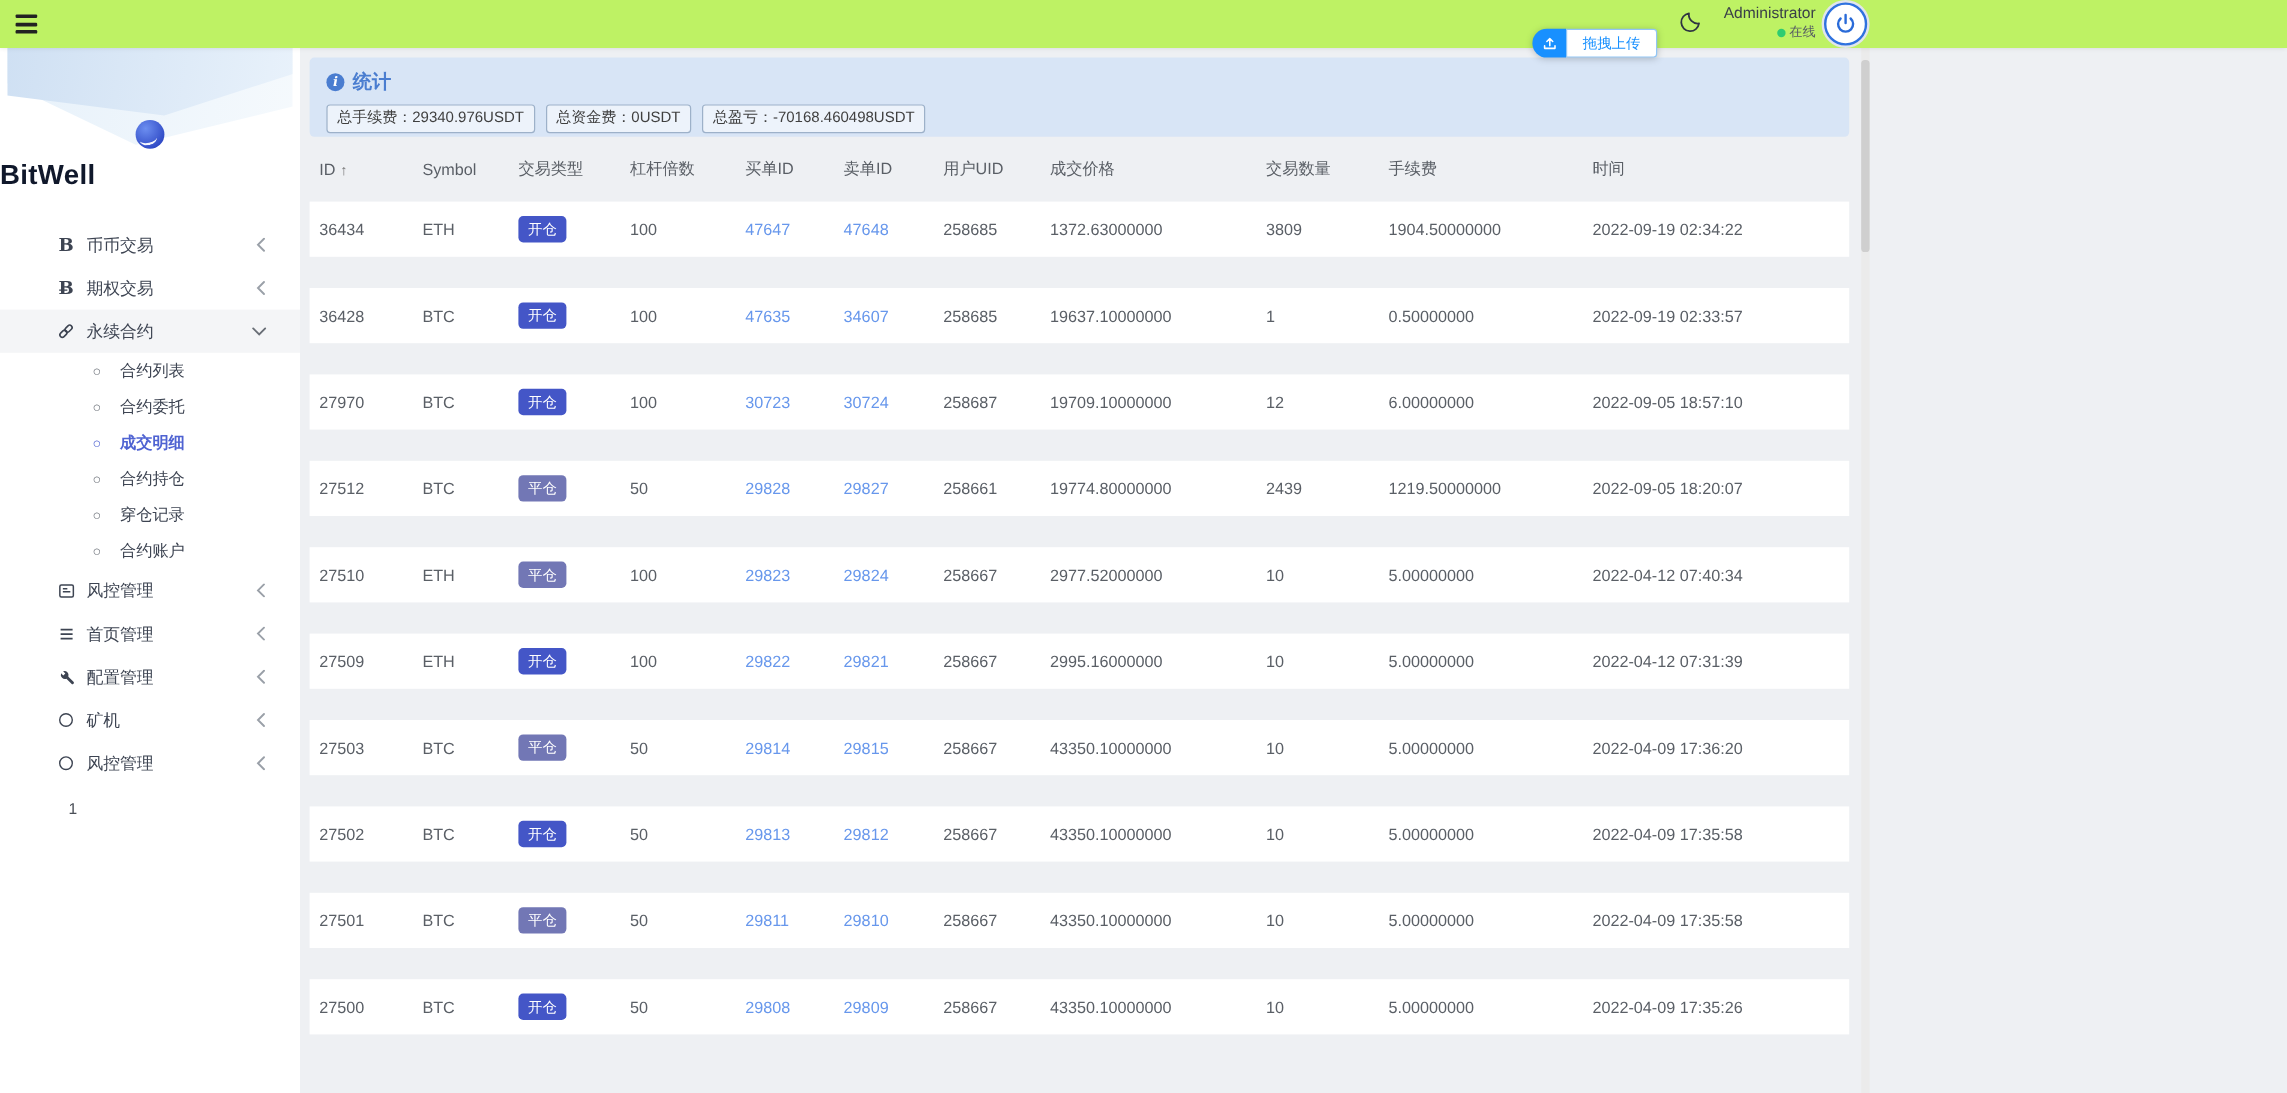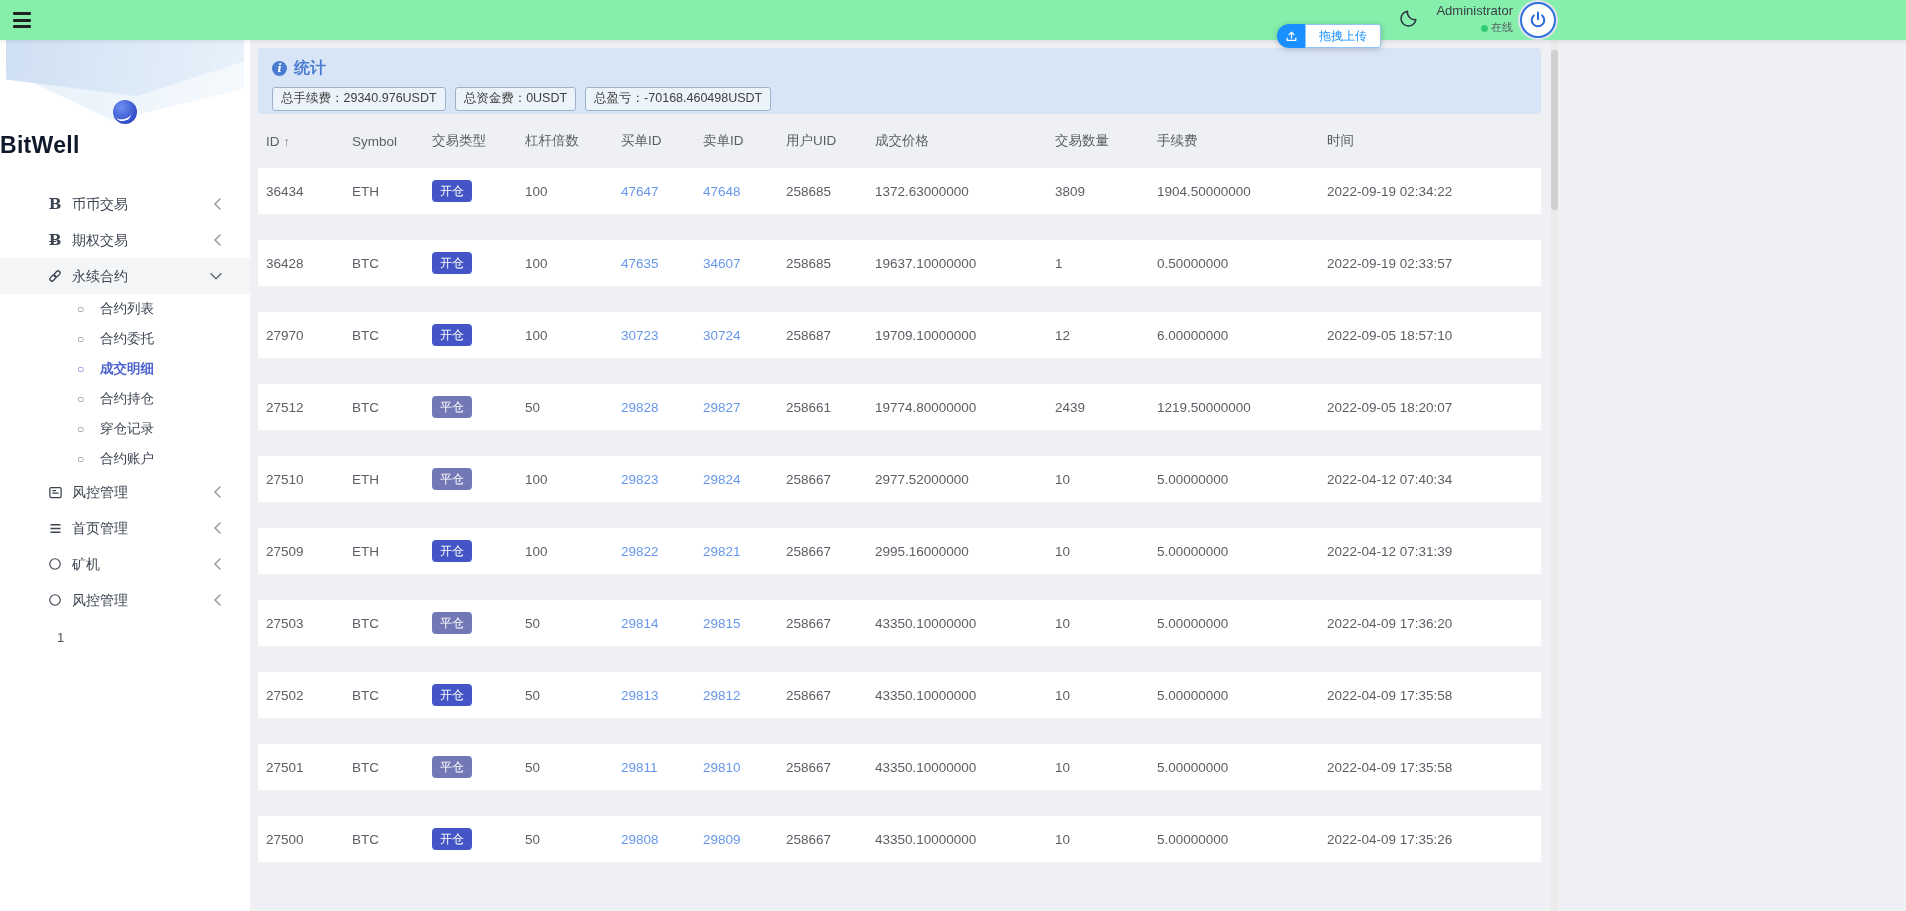--- a/index.html
+++ b/index.html
@@ -4,21 +4,21 @@
 <title>BitWell Admin</title>
 <style>
   *{box-sizing:border-box;margin:0;padding:0}
   html,body{width:1906px;height:911px}
   body{
     background:#eef0f3;
     font-family:"Liberation Sans","DejaVu Sans",sans-serif;
     position:relative;overflow:hidden;color:#5c6066;
   }
   
-  .topbar{position:absolute;top:0;left:0;width:1906px;height:40px;background:#86efac;
+  .topbar{position:absolute;top:0;left:0;width:1906px;height:40px;background:#bef264;
     box-shadow:0 1px 4px rgba(0,0,0,.10);z-index:5}
   .hamburger{position:absolute;left:13px;top:12px;width:18px;height:16px;cursor:pointer}
   .hamburger span{display:block;height:3px;background:#222;margin-bottom:3.5px;border-radius:1px}
   .moon{position:absolute;left:1398px;top:8px;width:22px;height:22px;cursor:pointer}
   .userblock{position:absolute;left:1418px;top:4px;width:95px;text-align:right}
   .username{font-size:13px;color:#3a3f48;line-height:14px}
   .status{font-size:11px;color:#565b63;margin-top:3px;line-height:12px}
   .dot{display:inline-block;width:7px;height:7px;border-radius:50%;margin-right:3px;vertical-align:middle}
   .avatar{position:absolute;left:1520px;top:2px;width:36px;height:36px;border-radius:50%;
     background:#fff;border:2px solid #2f72df;box-shadow:0 0 0 2px #e1e5ec;
@@ -175,20 +175,29 @@
       <div class="menu-item"><span class="mi-icon">
           <svg width="15" height="15" viewBox="0 0 24 24" fill="none" stroke="#3d4452" stroke-width="2.4">
             <path d="M4 6h16M4 12h16M4 18h16"></path>
           </svg>
         </span><span class="mi-label">首页管理</span><span class="mi-chevron">
           <svg width="9" height="12" viewBox="0 0 8 12">
             <path d="M6.5 1L1.5 6l5 5" fill="none" stroke="#9aa0a8" stroke-width="1.6" stroke-linecap="round"></path>
           </svg>
         </span></div>
       <div class="menu-item"><span class="mi-icon">
+          <svg width="15" height="15" viewBox="0 0 24 24" fill="#3d4452">
+            <path d="M21.2 17.8l-6.8-6.8a5.6 5.6 0 0 0-7.1-7.1l3 3-2.7 2.7-3-3a5.6 5.6 0 0 0 7.1 7.1l6.8 6.8a1.9 1.9 0 0 0 2.7-2.7z"></path>
+          </svg>
+        </span><span class="mi-label">配置管理</span><span class="mi-chevron">
+          <svg width="9" height="12" viewBox="0 0 8 12">
+            <path d="M6.5 1L1.5 6l5 5" fill="none" stroke="#9aa0a8" stroke-width="1.6" stroke-linecap="round"></path>
+          </svg>
+        </span></div>
+      <div class="menu-item"><span class="mi-icon">
           <svg width="14" height="14" viewBox="0 0 24 24" fill="none" stroke="#3d4452" stroke-width="2">
             <circle cx="12" cy="12" r="9"></circle>
           </svg>
         </span><span class="mi-label">矿机</span><span class="mi-chevron">
           <svg width="9" height="12" viewBox="0 0 8 12">
             <path d="M6.5 1L1.5 6l5 5" fill="none" stroke="#9aa0a8" stroke-width="1.6" stroke-linecap="round"></path>
           </svg>
         </span></div>
       <div class="menu-item"><span class="mi-icon">
           <svg width="14" height="14" viewBox="0 0 24 24" fill="none" stroke="#3d4452" stroke-width="2">

